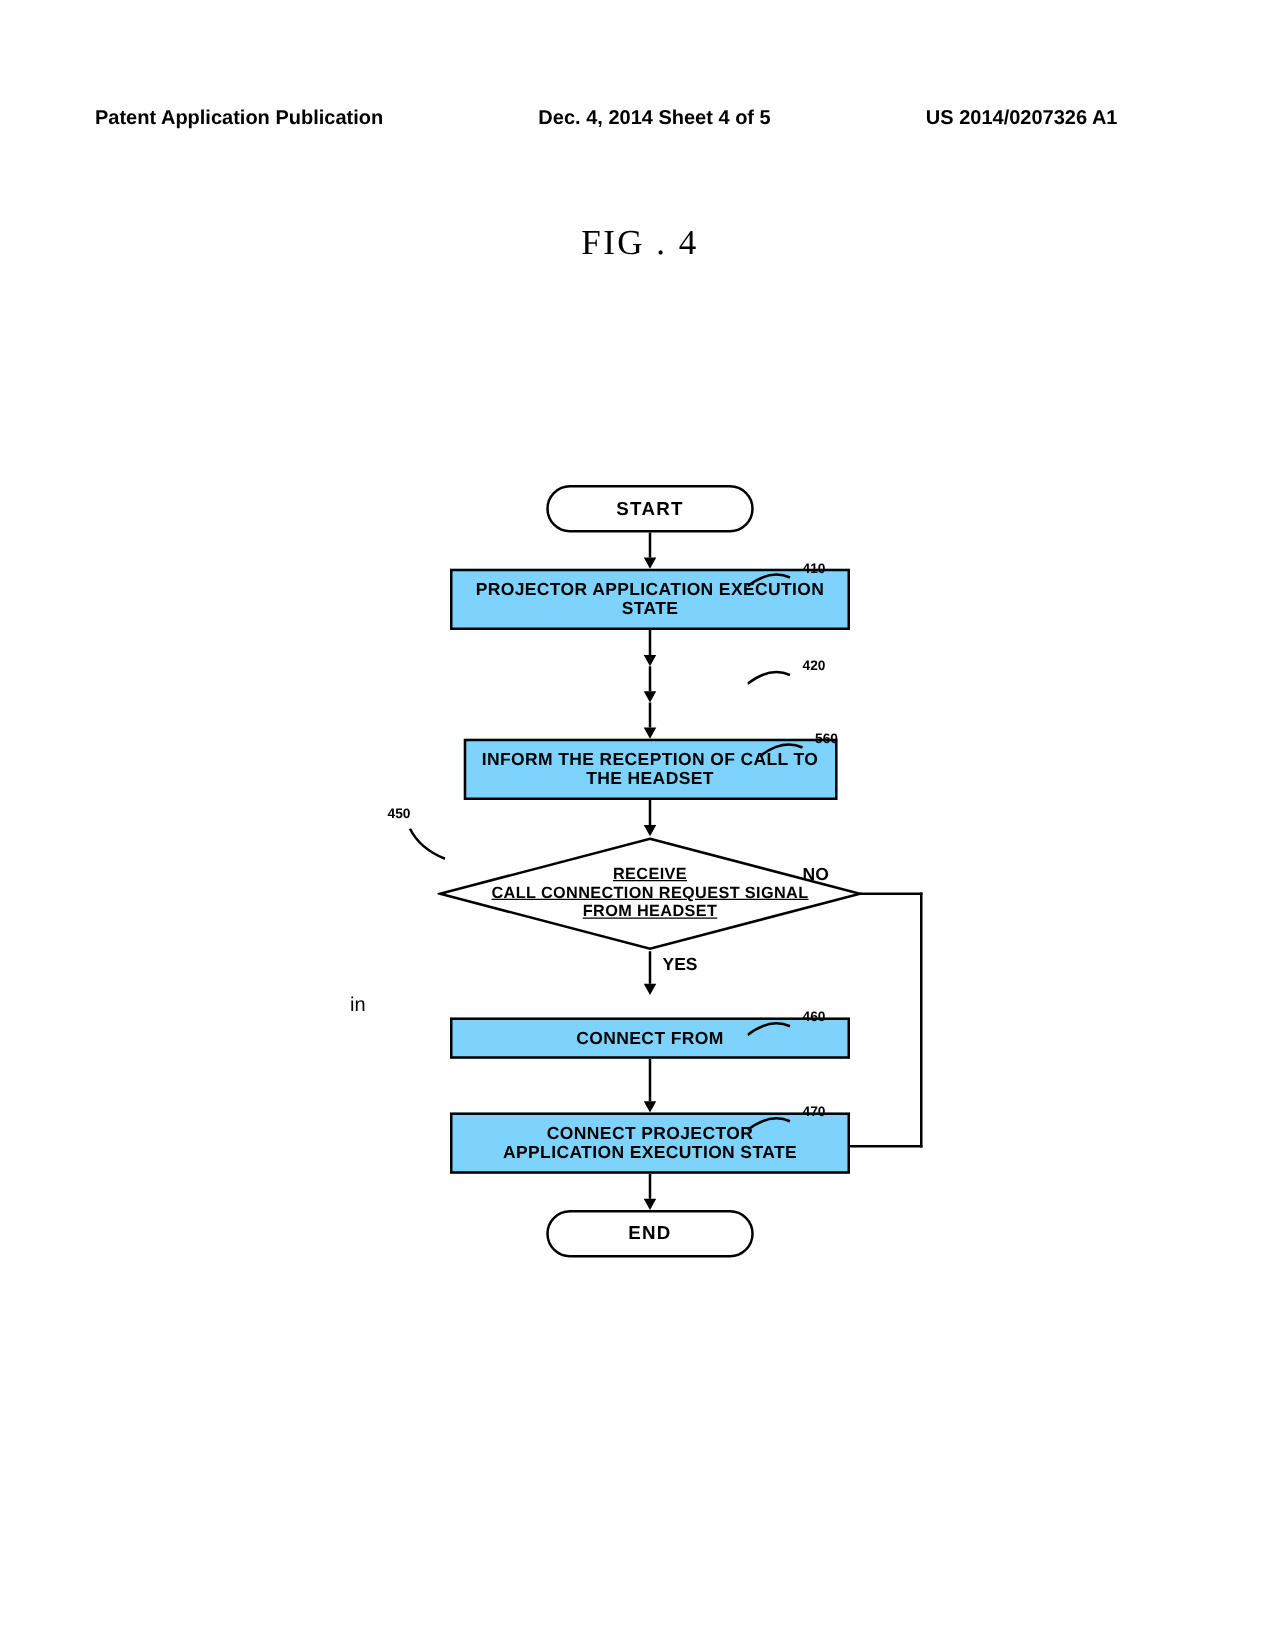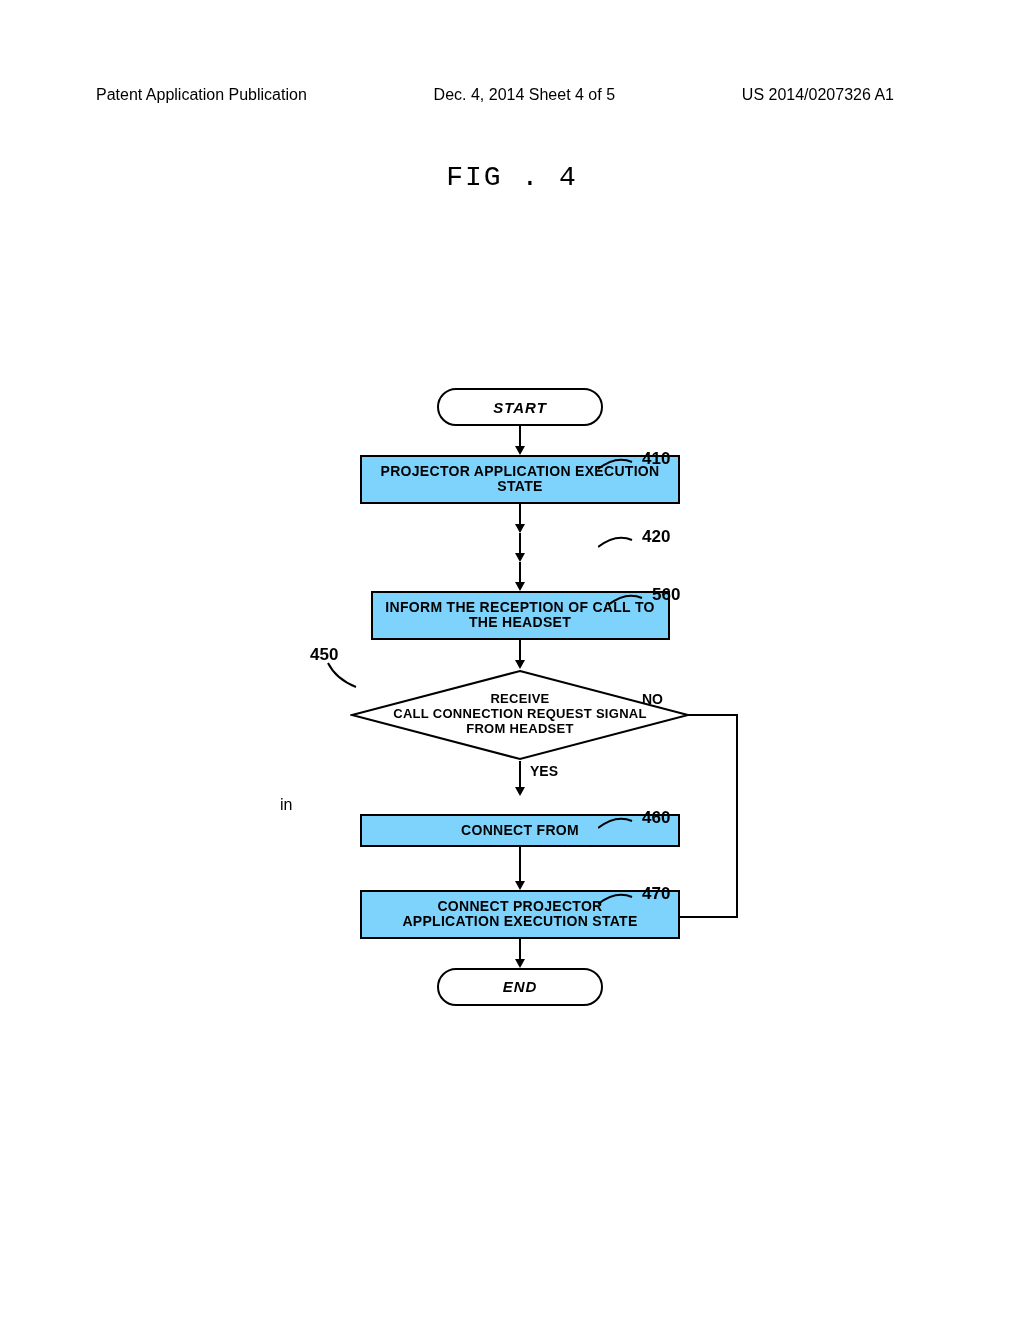--- a/index.html
+++ b/index.html
@@ -6,29 +6,29 @@
     body {
       width: 1024px;
       height: 1320px;
       background: #fff;
       font-family: Arial, sans-serif;
       position: relative;
     }
     .header {
       display: flex;
       justify-content: space-between;
-      padding: 86px 130px 0 96px;
+      padding: 86px 130px 0 76px;
       font-size: 16px;
-      font-weight: normal;
+      font-weight: bold;
     }
     .fig-label {
       text-align: center;
-      font-family: Liberation Mono, monospace;
+      font-family: Liberation Serif, serif;
       font-size: 28px;
-      margin-top: 58px;
+      margin-top: 75px;
       letter-spacing: 2px;
     }
     .flowchart {
       position: absolute;
       left: 280px;
       top: 388px;
       width: 480px;
     }
     .terminator {
       width: 166px;
@@ -36,21 +36,20 @@
       border: 2.5px solid #000;
       border-radius: 19px;
       display: flex;
       align-items: center;
       justify-content: center;
       font-weight: bold;
       letter-spacing: 1px;
       font-size: 15px;
       margin: 0 auto;
       background: #fff;
-      font-style: italic;
     }
     .process {
       width: 320px;
       border: 2px solid #000;
       padding: 7px 6px;
       text-align: center;
       font-weight: bold;
       letter-spacing: 0.3px;
       font-size: 14px;
       margin: 0 auto;
@@ -73,20 +72,21 @@
       width: 100%;
       height: 100%;
       display: flex;
       flex-direction: column;
       align-items: center;
       justify-content: center;
       font-weight: bold;
       font-size: 13px;
       letter-spacing: 0.3px;
       line-height: 1.15;
+      text-decoration: underline;
     }
     .arrow-down {
       display: flex;
       flex-direction: column;
       align-items: center;
       margin: 0 auto;
     }
     .arrow-line {
       width: 2px;
       background: #000;
@@ -101,21 +101,21 @@
     .arrow-head-left {
       width: 0;
       height: 0;
       border-top: 5px solid transparent;
       border-bottom: 5px solid transparent;
       border-right: 9px solid #000;
     }
     .ref-label {
       position: absolute;
       font-weight: bold;
-      font-size: 17px;
+      font-size: 11px;
     }
     .ref-curve {
       position: absolute;
     }
     .branch-label {
       position: absolute;
       font-weight: bold;
       font-size: 14px;
     }
     .no-line {

